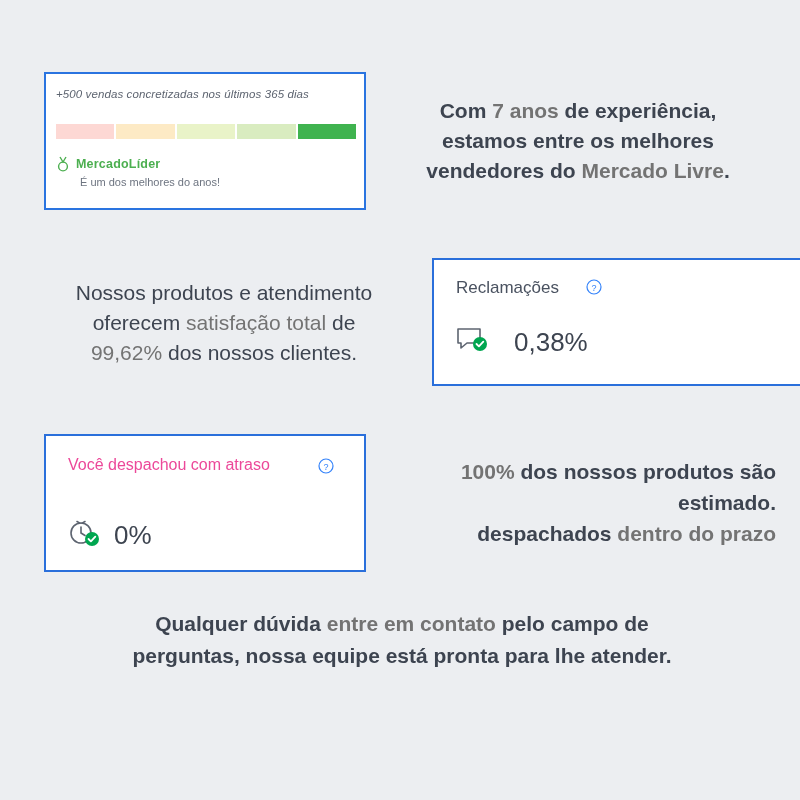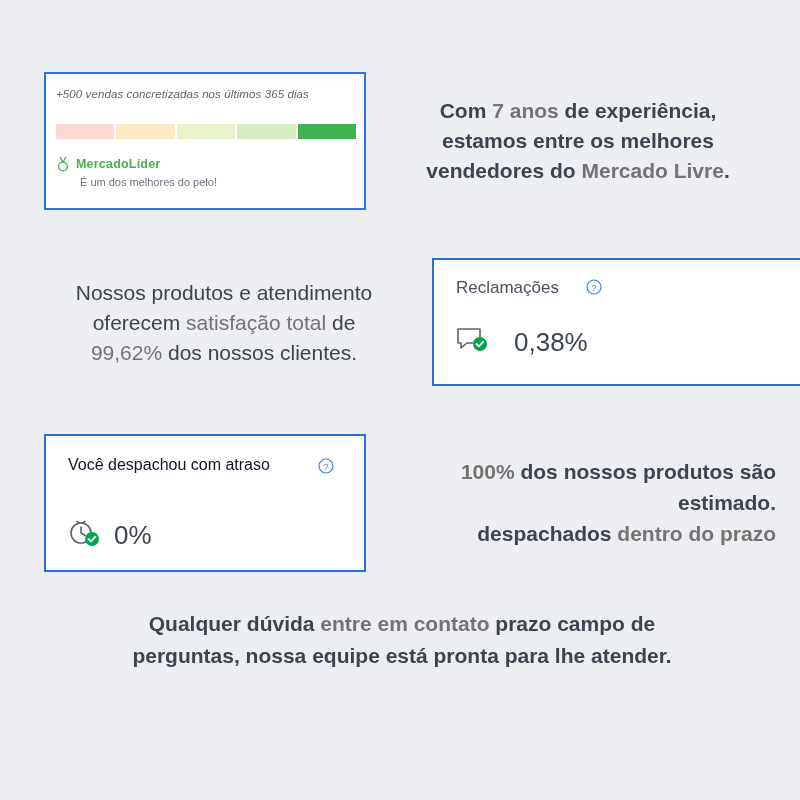--- a/index.html
+++ b/index.html
@@ -152,21 +152,21 @@
     left: 44px;
     top: 434px;
     width: 322px;
     height: 138px;
   }
   #card-despacho .card-title {
     position: absolute;
     left: 22px;
     top: 20px;
     font-size: 16px;
-    color: #0f172a;
+    color: #ec4899;
     font-weight: 400;
   }
   #card-despacho .help-icon {
     position: absolute;
     left: 272px;
     top: 22px;
   }
   #card-despacho .metric-row {
     position: absolute;
     left: 22px;
@@ -226,21 +226,21 @@
     <div class="lider-row">
       <span>
         <svg class="medal-icon" width="14" height="16" viewBox="0 0 14 16">
           <path d="M4 1 L7 6 L10 1" stroke="#4caf50" stroke-width="1.4" fill="none"></path>
           <circle cx="7" cy="10.5" r="4.4" fill="none" stroke="#4caf50" stroke-width="1.4"></circle>
         </svg>
       </span>
       <span class="lider-name">MercadoLíder</span>
     </div>
 
-    <div class="lider-sub">É um dos melhores do pelo!</div>
+    <div class="lider-sub">É um dos melhores do anos!</div>
   </div>
 
   <div id="text-experience">
     <div>
       <span>Com </span><span class="hl">7 anos</span><span> de experiência,</span>
     </div>
     <div>estamos entre os melhores</div>
     <div>
       <span>vendedores do </span><span class="hl">Mercado Livre</span><span>.</span>
     </div>
@@ -303,18 +303,18 @@
       <span class="hl">100%</span><span> dos nossos produtos são</span>
     </div>
     <div>estimado.</div>
     <div>
       <span>despachados </span><span class="hl">dentro do prazo</span>
     </div>
   </div>
 
   <div id="text-contact">
     <div>
-      <span>Qualquer dúvida </span><span class="hl">entre em contato</span><span> prazo campo de</span>
+      <span>Qualquer dúvida </span><span class="hl">entre em contato</span><span> pelo campo de</span>
     </div>
     <div>perguntas, nossa equipe está pronta para lhe atender.</div>
   </div>
 
 </div>
 
 </body></html>

